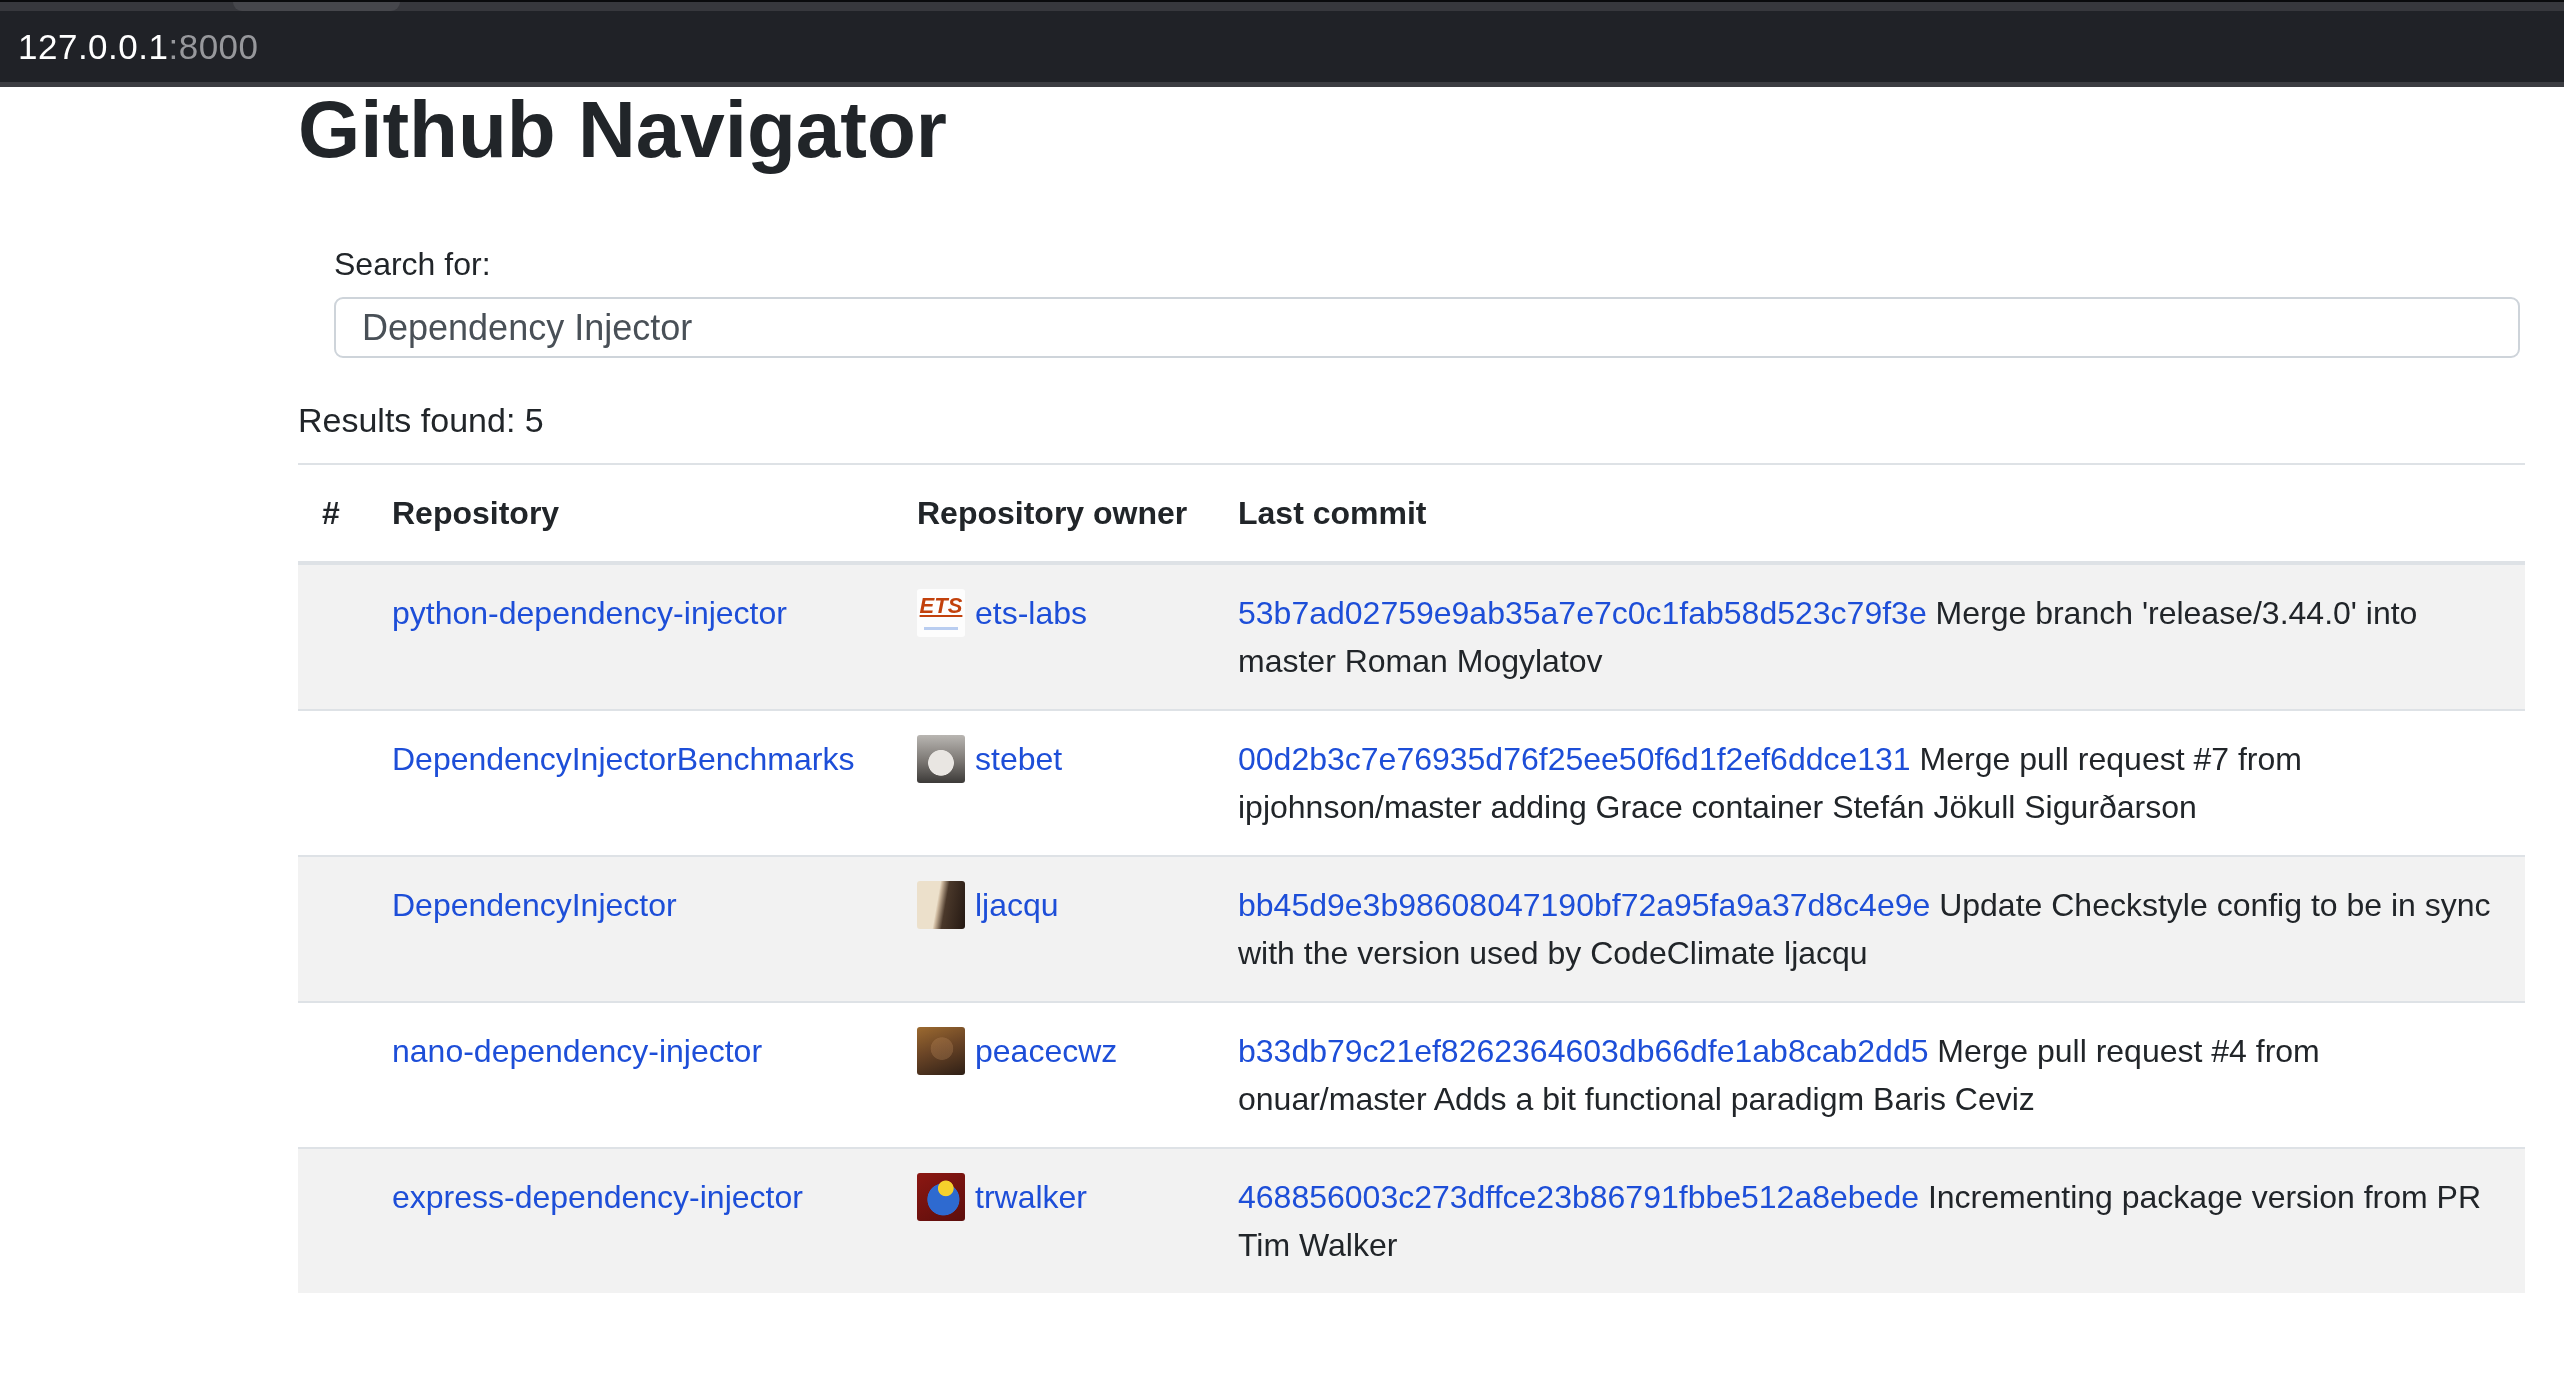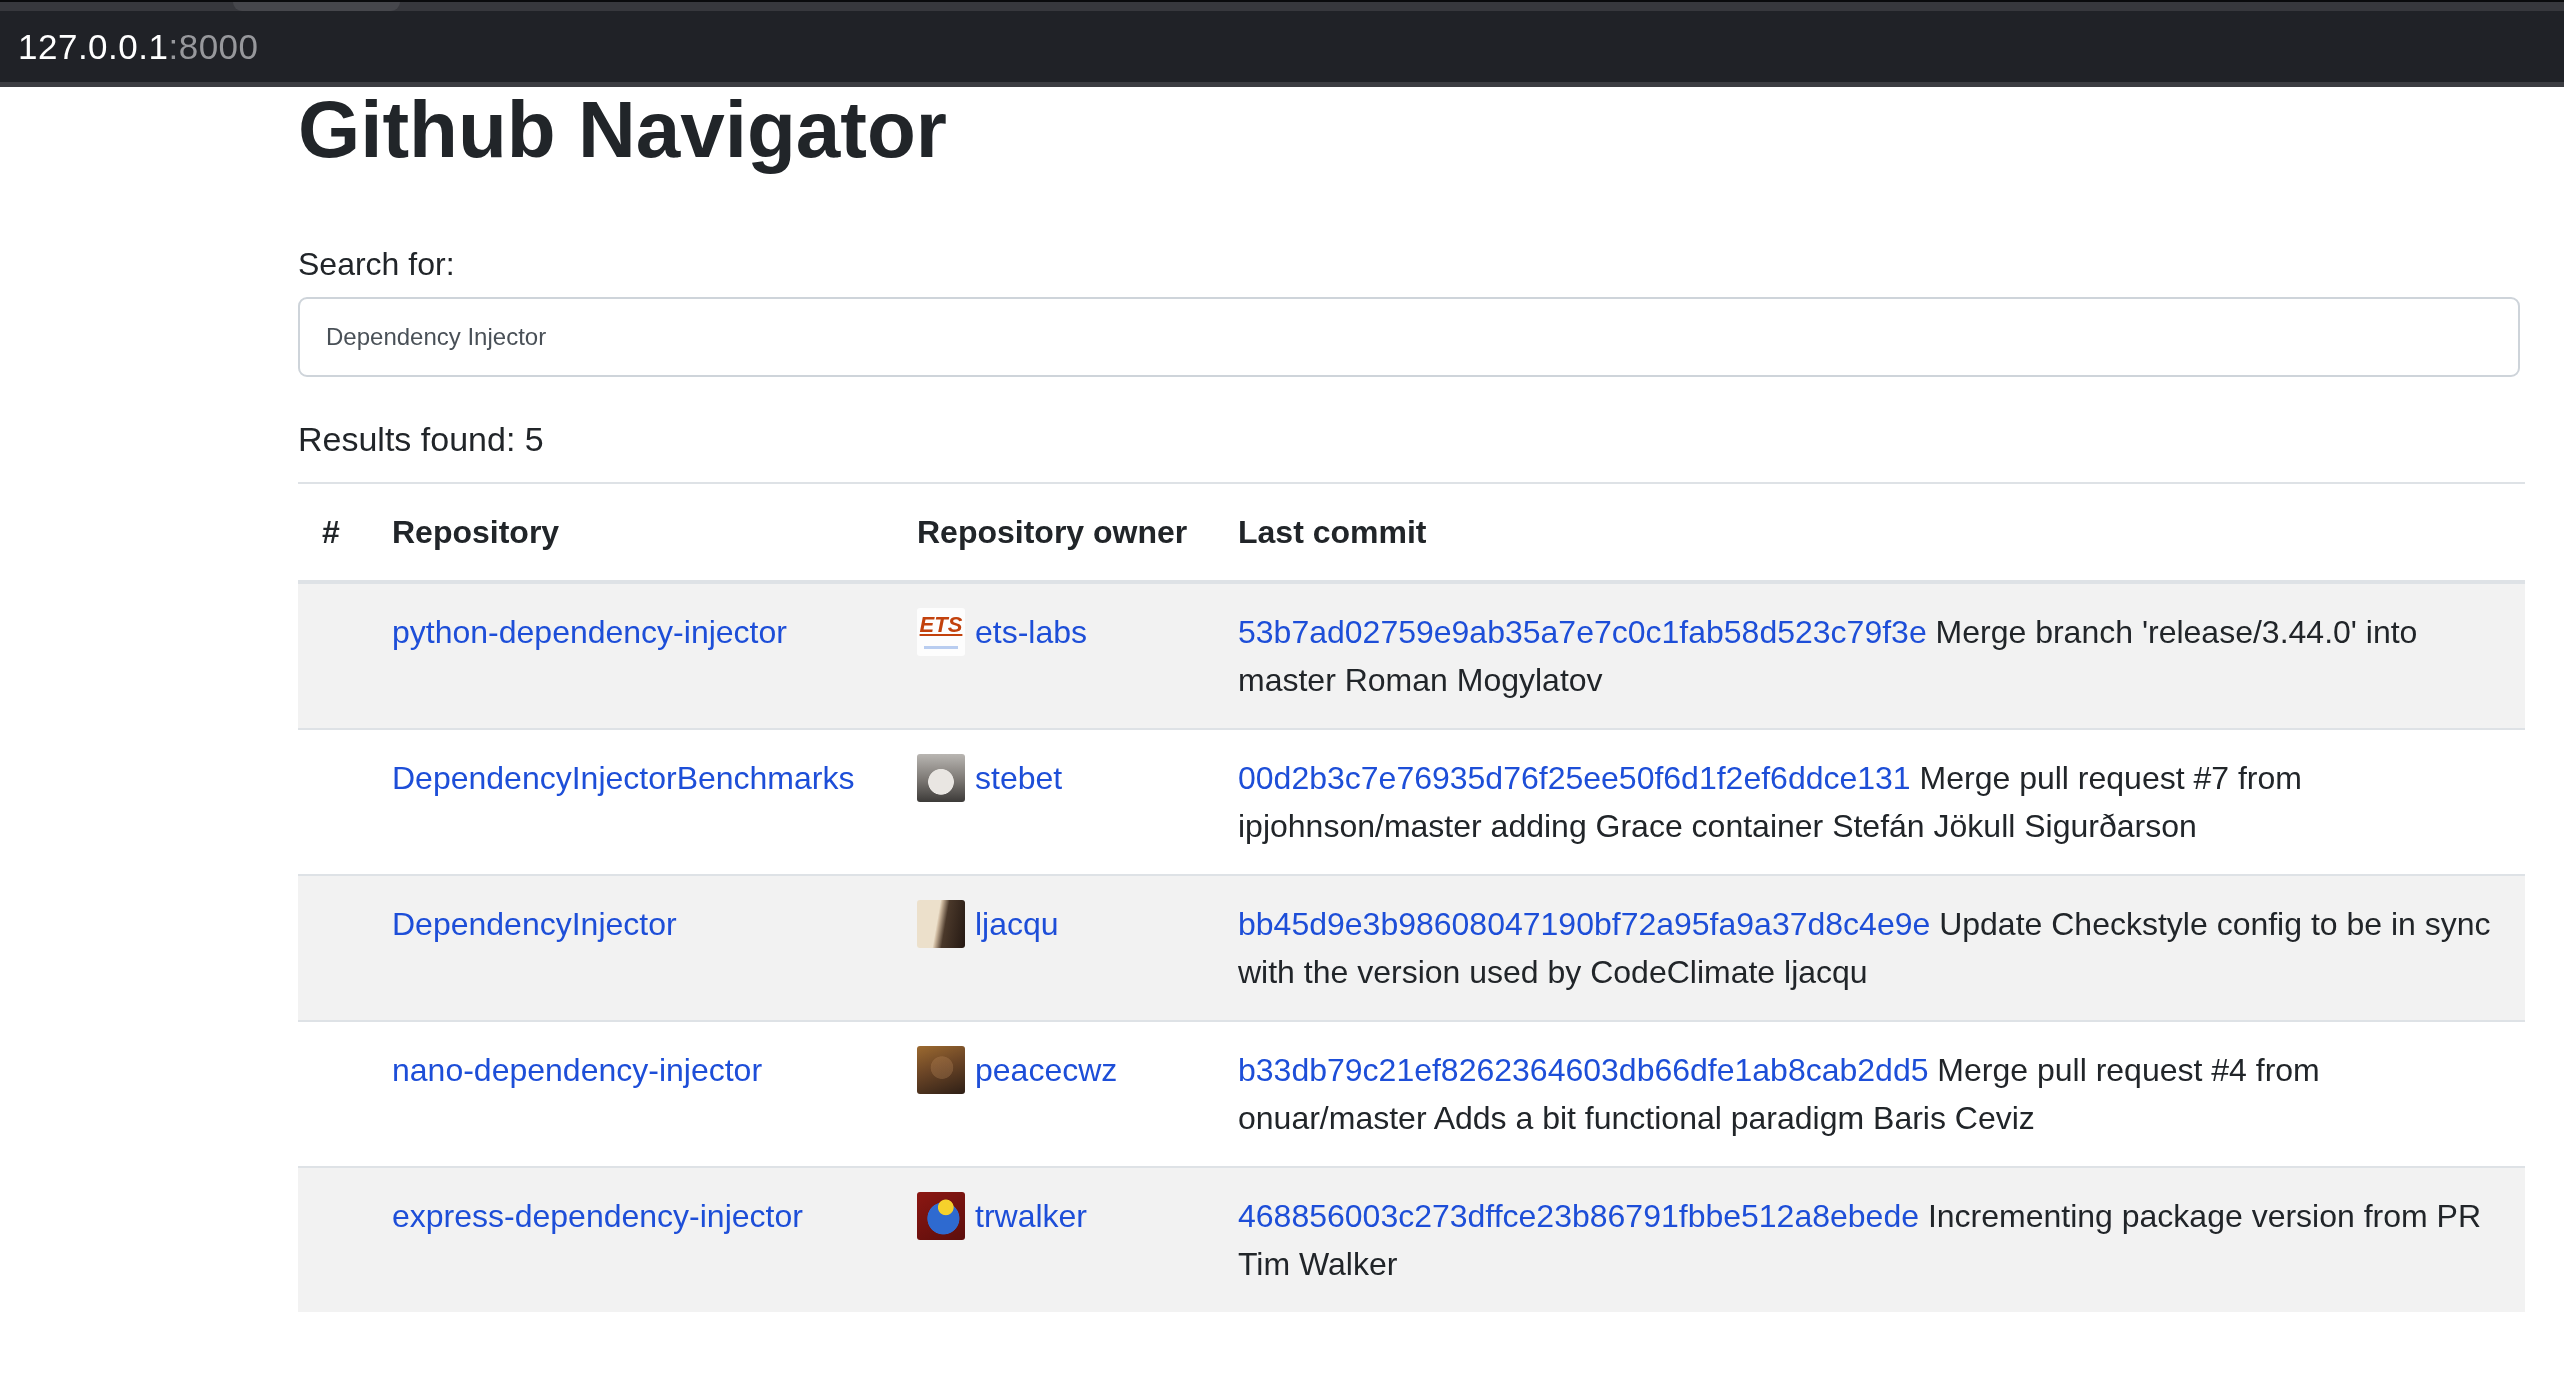--- a/index.html
+++ b/index.html
@@ -29,27 +29,27 @@
   .chrome-bottomstrip { height: 5px; background: #3c3d42; }
 
   
   .page { padding-left: 298px; padding-right: 44px; }
   h1.page-title {
     margin-top: 6px;
     font-size: 80px; line-height: 96px; font-weight: 600;
     color: #212529;
   }
   .form-row { display: flex; gap: 23px; margin-top: 62px; }
-  .form-col-search { flex: 1 1 auto; }
+  .form-col-search { flex: 1 1 auto; margin-left: 36px; }
   .form-col-limit { flex: 0 0 350px; }
   .field-label { display: block; font-size: 32px; line-height: 48px; margin-bottom: 9px; }
   .search-input {
-    width: 100%; height: 80px;
+    width: 100%; height: 61px;
     border: 2px solid #ced4da; border-radius: 9px;
-    padding: 0 26px; font-size: 24px; color: #495057;
+    padding: 0 26px; font-size: 36px; color: #495057;
     font-family: inherit; background: #fff; outline: none;
     display: block;
   }
   .limit-select {
     width: 350px; height: 76px;
     border: 2px solid #ced4da; border-radius: 9px;
     padding: 0 24px 0 34px; font-size: 32px; color: #212529;
     background: #fff; display: flex; align-items: center;
     position: relative; cursor: default;
   }

